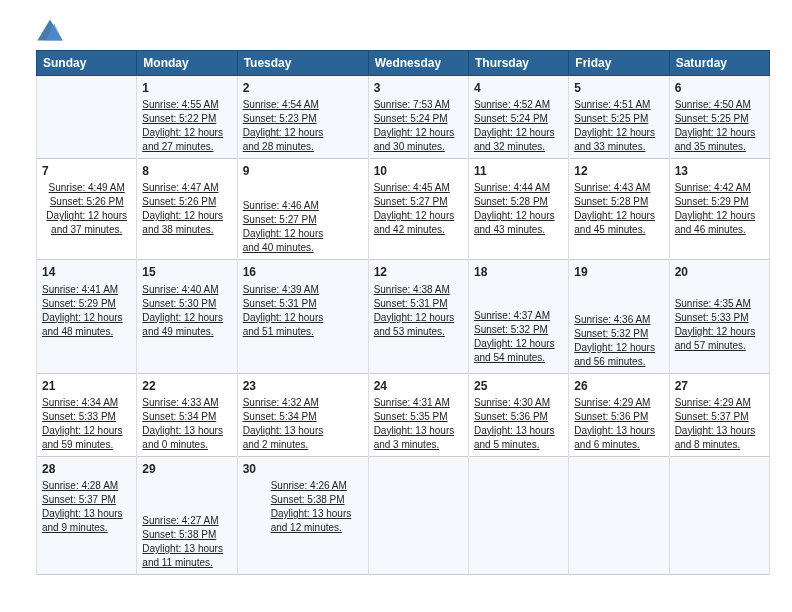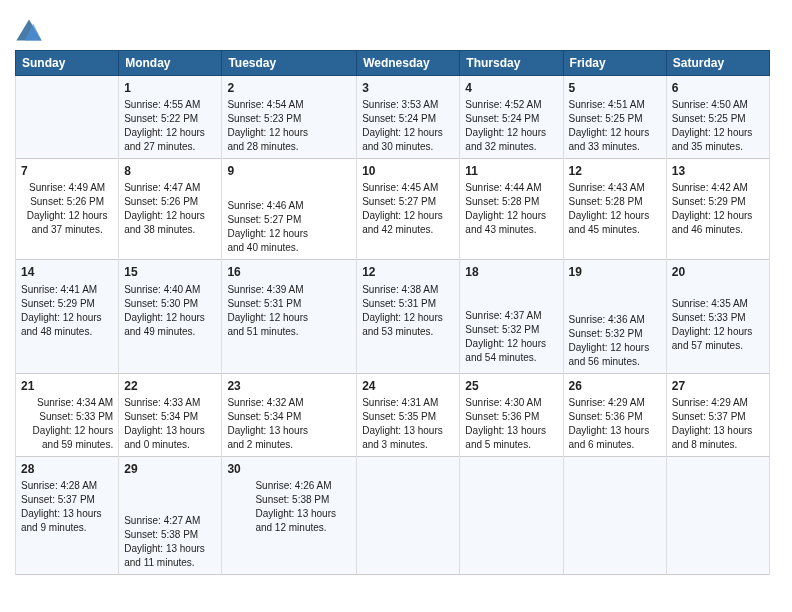--- a/index.html
+++ b/index.html
@@ -4,21 +4,21 @@
   <style>
     * { margin: 0; padding: 0; box-sizing: border-box; }
     body {
       font-family: Arial, sans-serif;
       background: #fff;
       width: 792px;
       height: 612px;
       overflow: hidden;
     }
     .container {
-      padding: 18px 22px 10px 15px;
+      padding: 18px 22px 10px 36px;
     }
     .header-row {
       display: flex;
       justify-content: space-between;
       align-items: flex-start;
       margin-bottom: 4px;
     }
     .logo {
       display: flex;
       align-items: center;
@@ -88,20 +88,21 @@
     }
     .day-num {
       font-weight: bold;
       font-size: 12px;
       display: block;
       margin-bottom: 2px;
     }
     .cell-content {
       font-size: 10px;
       line-height: 1.4;
+      text-decoration: underline;
     }
   </style>
 </head>
 <body>
 
 <div class="container">
   <div class="header-row">
     <div class="logo">
       <svg class="logo-icon" viewBox="0 0 40 40">
         <polygon points="20,2 38,32 2,32" fill="#2a6496" opacity="0.85"></polygon>
@@ -142,21 +143,21 @@
           </td>
           <td>
             <span class="day-num">2</span>
             <div class="cell-content" style="white-space: pre-line;">Sunrise: 4:54 AM
 Sunset: 5:23 PM
 Daylight: 12 hours
 and 28 minutes.</div>
           </td>
           <td>
             <span class="day-num">3</span>
-            <div class="cell-content" style="white-space: pre-line;">Sunrise: 3:53 AM
+            <div class="cell-content" style="white-space: pre-line;">Sunrise: 7:53 AM
 Sunset: 5:24 PM
 Daylight: 12 hours
 and 30 minutes.</div>
           </td>
           <td>
             <span class="day-num">4</span>
             <div class="cell-content" style="white-space: pre-line;">Sunrise: 4:52 AM
 Sunset: 5:24 PM
 Daylight: 12 hours
 and 32 minutes.</div>
@@ -274,21 +275,21 @@
             <span class="day-num">20</span>
             <div class="cell-content" style="white-space: pre-line; margin-top: 16px;">Sunrise: 4:35 AM
 Sunset: 5:33 PM
 Daylight: 12 hours
 and 57 minutes.</div>
           </td>
         </tr>
         <tr>
           <td>
             <span class="day-num">21</span>
-            <div class="cell-content" style="white-space: pre-line; text-align: right;">Sunrise: 4:34 AM
+            <div class="cell-content" style="white-space: pre-line;">Sunrise: 4:34 AM
 Sunset: 5:33 PM
 Daylight: 12 hours
 and 59 minutes.</div>
           </td>
           <td>
             <span class="day-num">22</span>
             <div class="cell-content" style="white-space: pre-line;">Sunrise: 4:33 AM
 Sunset: 5:34 PM
 Daylight: 13 hours
 and 0 minutes.</div>

